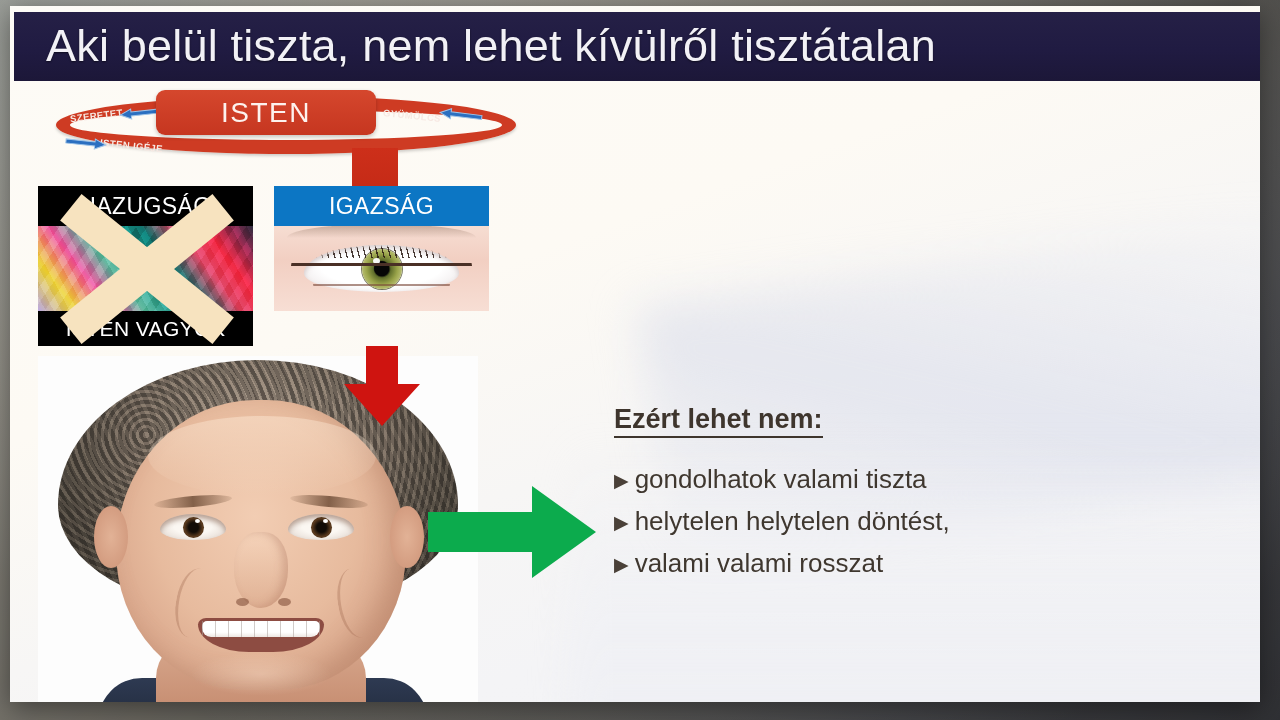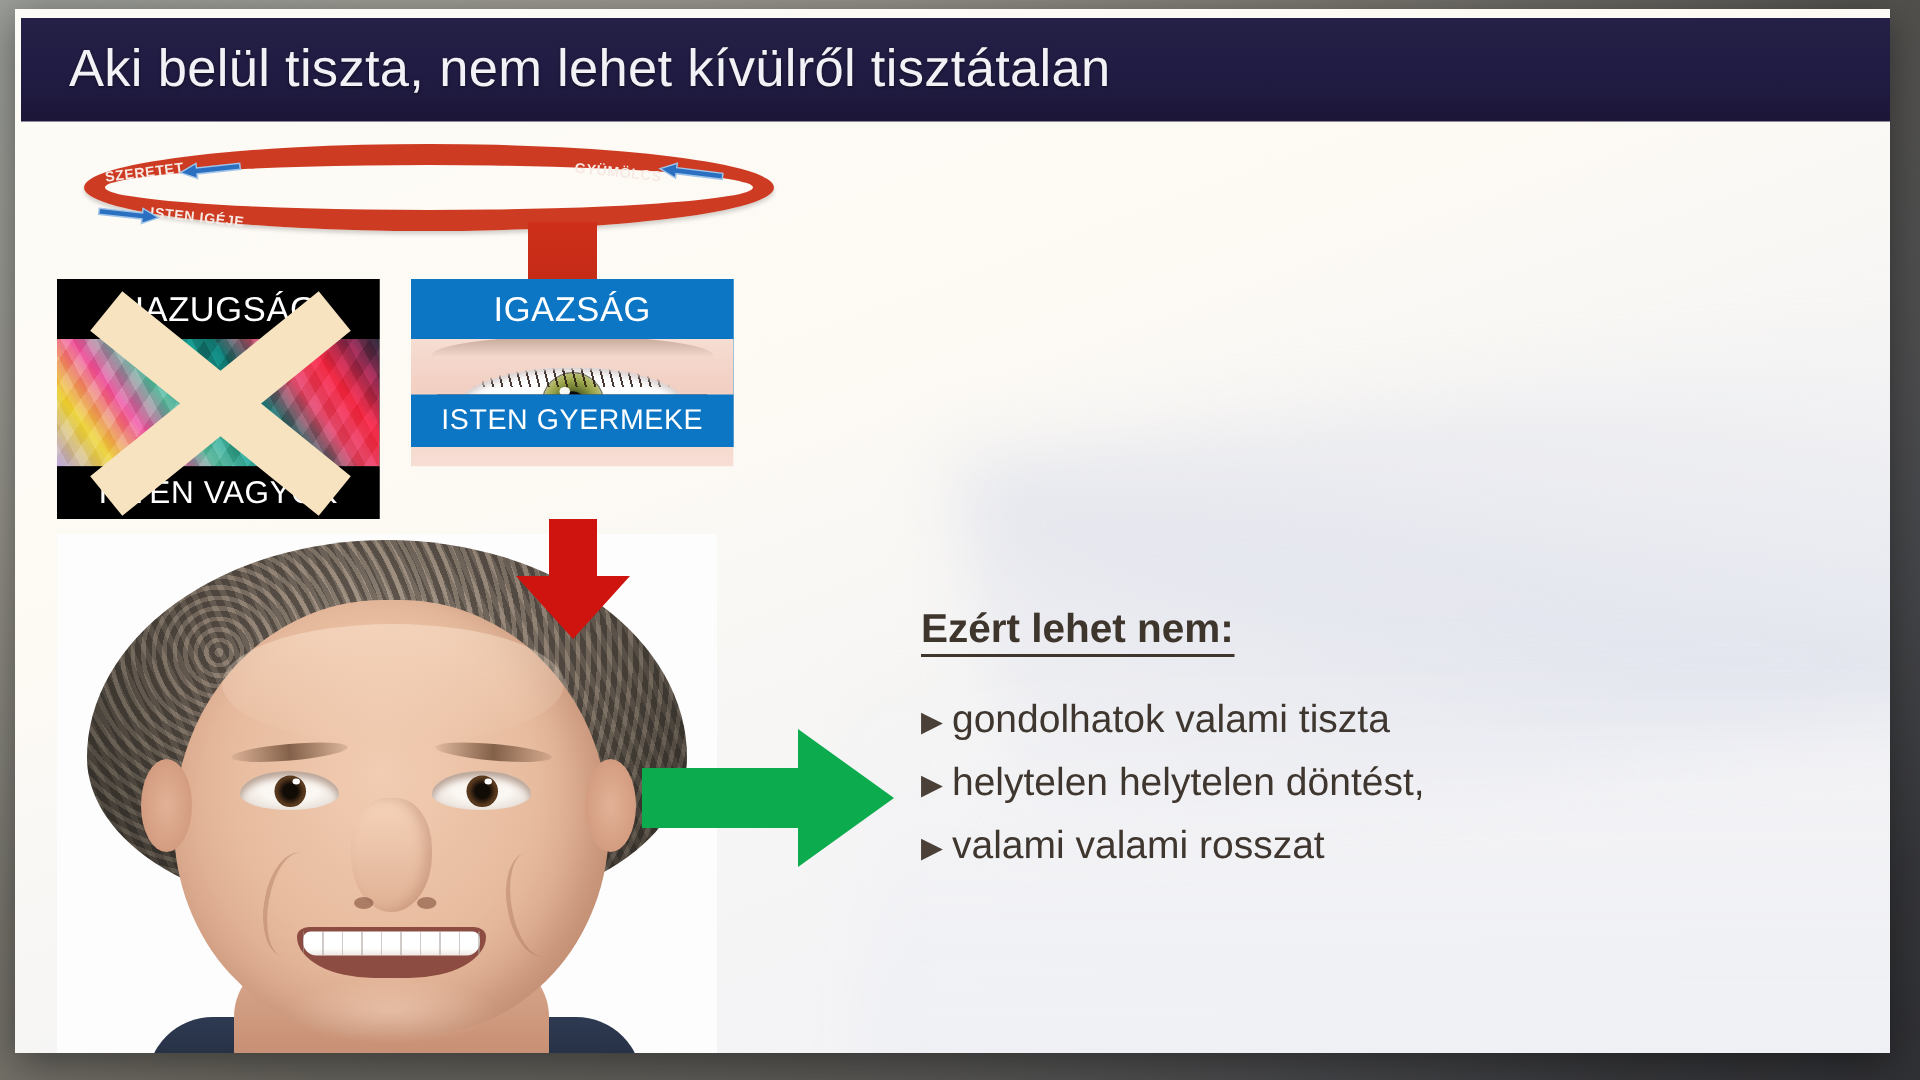--- a/index.html
+++ b/index.html
@@ -40,21 +40,21 @@
     filter:blur(18px);
   }
 
   
   #titlebar{
     position:absolute;left:4px;top:6px;width:1248px;height:69px;
     background:linear-gradient(180deg,#252046 0%,#201b42 55%,#1c1738 100%);
   }
   #titlebar .title{
     position:absolute;left:32px;top:50%;transform:translateY(-52%);
-    color:#f2f1f6;font-size:35px;font-weight:400;letter-spacing:.2px;
+    color:#f2f1f6;font-size:45px;font-weight:400;letter-spacing:.2px;
     white-space:nowrap;text-shadow:0 1px 2px rgba(0,0,0,.5);
   }
 
   
   #cycle{position:absolute;left:18px;top:80px;width:500px;height:80px;}
   .ellipse{
     position:absolute;left:28px;top:10px;width:460px;height:58px;
     border:14px solid #ce3b23;border-radius:50%/50%;
     box-sizing:border-box;
     box-shadow:0 2px 3px rgba(0,0,0,.18);
@@ -345,20 +345,23 @@
       <svg width="40" height="10" viewBox="0 0 40 10">
         <polygon points="40,5 29,0 29,3 0,3 0,7 29,7 29,10" fill="#2b6fc0" stroke="#9fc4e8" stroke-width="1"></polygon>
       </svg>
     </div>
     <div class="arw a-gyum">
       <svg width="42" height="10" viewBox="0 0 42 10">
         <polygon points="0,5 11,0 11,3 42,3 42,7 11,7 11,10" fill="#2b6fc0" stroke="#9fc4e8" stroke-width="1"></polygon>
       </svg>
     </div>
 
+    <div class="isten-box">
+      <span>ISTEN</span>
+    </div>
   </div>
 
   <div id="connector"></div>
 
   <div class="card" id="card-lie">
     <div class="hdr">HAZUGSÁG</div>
     <div class="pic">
       <div class="mosaic">
           <div class="iris"></div>
         </div>
@@ -373,21 +376,20 @@
         <div class="brow"></div>
         <div class="sclera"></div>
         <div class="iris2"></div>
         <div class="pupil"></div>
         <div class="glint"></div>
         <div class="lowlid"></div>
         <div class="lid"></div>
         <div class="lashes"></div>
       </div>
     </div>
-    <div class="ftr">ISTEN GYERMEKE</div>
   </div>
 
   <div id="xmark">
     <div class="bar b1"></div>
     <div class="bar b2"></div>
   </div>
 
   <div id="photo">
     <div class="bg"></div>
     <div class="collar"></div>

